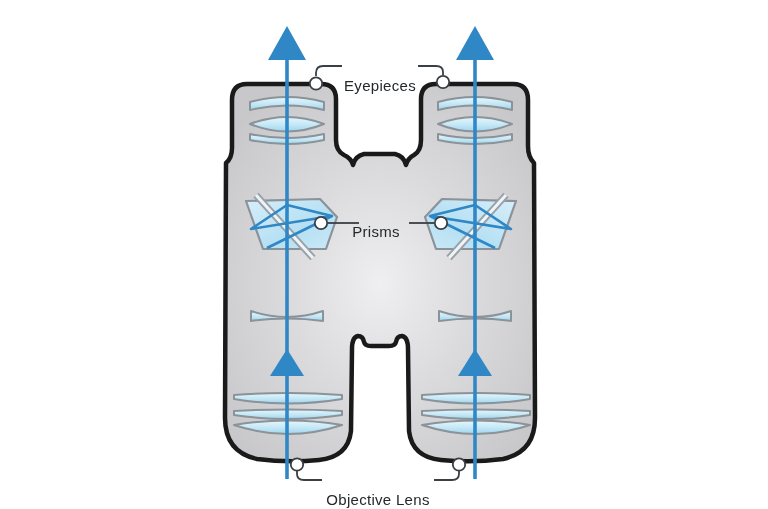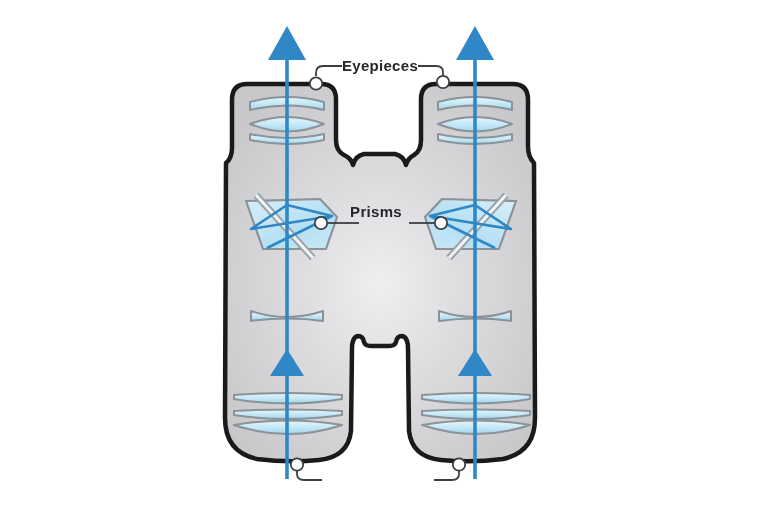--- a/index.html
+++ b/index.html
@@ -12,22 +12,22 @@
   .lens{fill:url(#lensGrad);stroke:var(--lens_outline,#8b9298);stroke-width:2;stroke-linejoin:round;}
   .prism-glass{fill:url(#prismGrad);stroke:var(--lens_outline,#8b9298);stroke-width:2.2;stroke-linejoin:round;}
   .band-outer{stroke:#9aa1a7;stroke-width:7;fill:none;}
   .band-inner{stroke:#eef5f9;stroke-width:3;fill:none;}
   .stem{stroke:var(--light_path_blue,#2f87c6);stroke-width:3.6;fill:none;}
   .raypath{stroke:var(--light_path_blue,#2f87c6);stroke-width:2.6;fill:none;stroke-linejoin:round;}
   .arrowhead{fill:var(--light_path_blue,#2f87c6);}
   .callout{stroke:var(--callout_line,#3a3f44);stroke-width:1.8;fill:none;}
   .callout-dot{fill:var(--callout_circle_fill,#ffffff);stroke:var(--callout_line,#3a3f44);stroke-width:1.8;}
   .label{
-    position:absolute;font-size:15px;font-weight:700;line-height:1.1;color:#24282b;
-    text-align:center;letter-spacing:.3px;white-space:nowrap;
+    position:absolute;font-size:15px;font-weight:400;line-height:1.1;color:#24282b;
+    text-align:center;letter-spacing:.3px;white-space:nowrap;margin-top:20px;
   }
   .label-eyepieces{left:330px;top:58px;width:100px;}
   .label-prisms{left:336px;top:204px;width:80px;}
   .label-objective{left:303px;top:472px;width:150px;}
 </style>
 </head>
 <body>
 
 <div class="stage">
 
@@ -140,14 +140,15 @@
     <g>
       <path class="callout" d="M297,471 L297,474 Q297,480 304,480 L322,480"></path>
       <path class="callout" d="M459,471 L459,474 Q459,480 452,480 L434,480"></path>
       <circle class="callout-dot" cx="297" cy="464.5" r="6.2"></circle>
       <circle class="callout-dot" cx="459" cy="464.5" r="6.2"></circle>
     </g>
   </svg>
 
   <div class="label label-eyepieces">Eyepieces</div>
   <div class="label label-prisms">Prisms</div>
+  <div class="label label-objective">Objective Lens</div>
 
 </div>
 
 </body></html>

